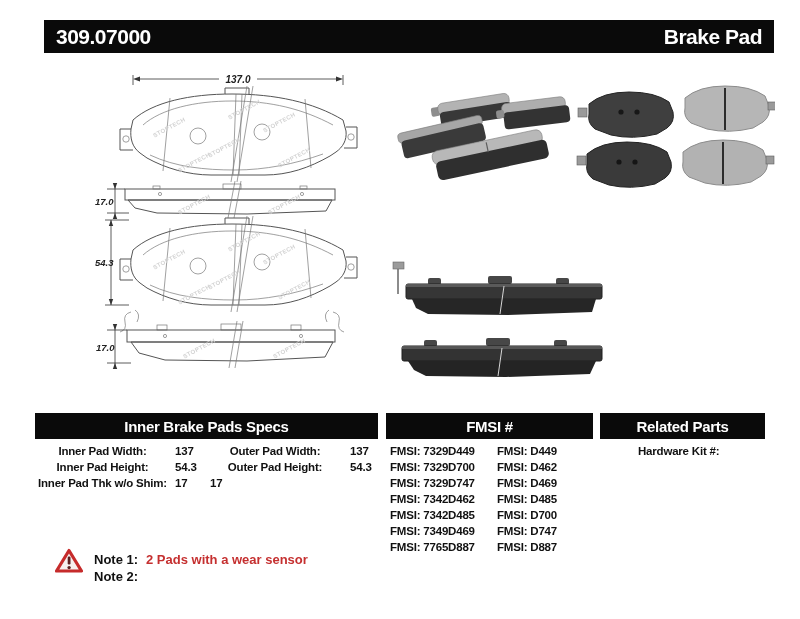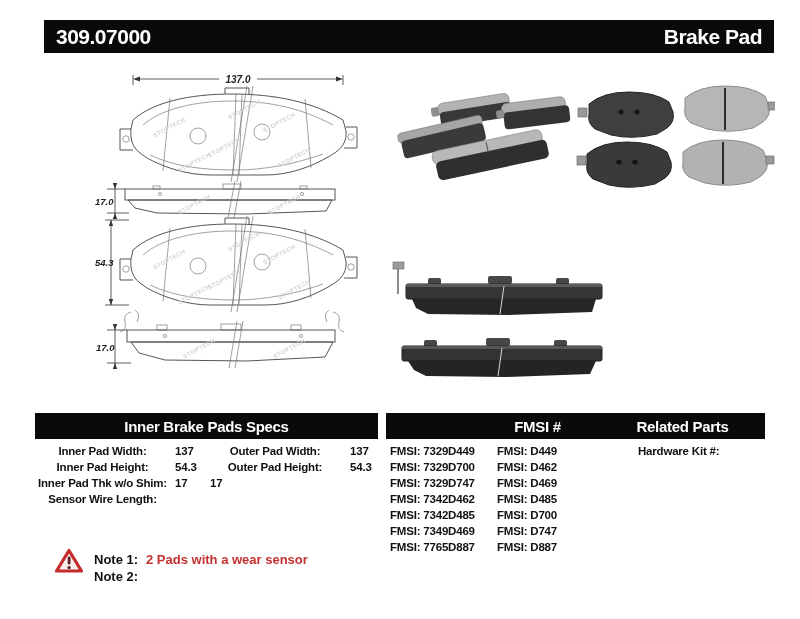--- a/index.html
+++ b/index.html
@@ -9,21 +9,21 @@
 
   
   .title-bar{left:44px;top:20px;width:730px;height:33px;background:#0a0a0a;color:#fff;
     display:flex;align-items:center;justify-content:space-between;padding:8px 12px;box-sizing:border-box;}
   .title-bar .t{font-size:21px;font-weight:bold;letter-spacing:-0.5px;}
 
   
   .hdr-bar{top:413px;height:26px;background:#0a0a0a;color:#fff;display:flex;align-items:center;}
   .hdr-bar .h{flex:1;text-align:center;font-size:15px;font-weight:bold;letter-spacing:-0.3px;}
   #bar-specs{left:35px;width:343px;}
-  #bar-fmsi{left:386px;width:207px;padding-left:48px;}
+  #bar-fmsi{left:386px;width:207px;}
   #bar-related{left:600px;width:165px;}
 
   
   .spec-col{top:443px;font-size:11.5px;font-weight:bold;color:#111;letter-spacing:-0.2px;}
   .spec-row{display:flex;height:16px;line-height:16px;}
   .spec-label{text-align:center;}
   .spec-value{margin-left:5px;text-align:left;}
   #inner-col{left:35px;width:170px;}
   #inner-col .spec-label{width:135px;}
   #outer-col{left:205px;width:175px;}
@@ -242,24 +242,20 @@
     <span class="spec-value">137</span>
   </div>
   <div class="spec-row">
     <span class="spec-label">Inner Pad Height:</span>
     <span class="spec-value">54.3</span>
   </div>
   <div class="spec-row">
     <span class="spec-label">Inner Pad Thk w/o Shim:</span>
     <span class="spec-value">17</span>
   </div>
-  <div class="spec-row">
-    <span class="spec-label">Sensor Wire Length:</span>
-    <span class="spec-value"></span>
-  </div>
 </div>
 
 <div id="outer-col" class="abs spec-col">
   <div class="spec-row">
     <span class="spec-label">Outer Pad Width:</span>
     <span class="spec-value">137</span>
   </div>
   <div class="spec-row">
     <span class="spec-label">Outer Pad Height:</span>
     <span class="spec-value">54.3</span>

